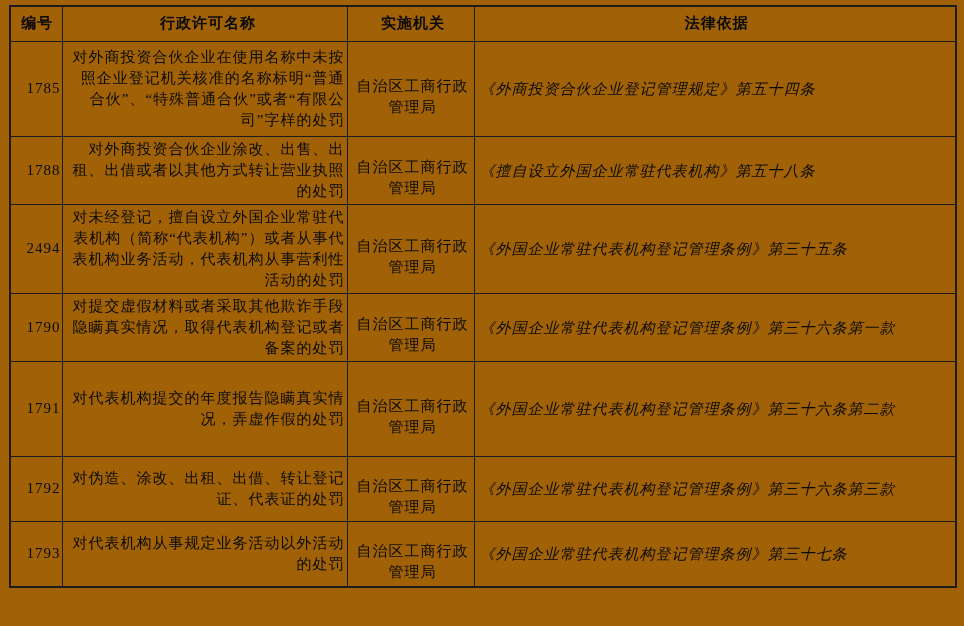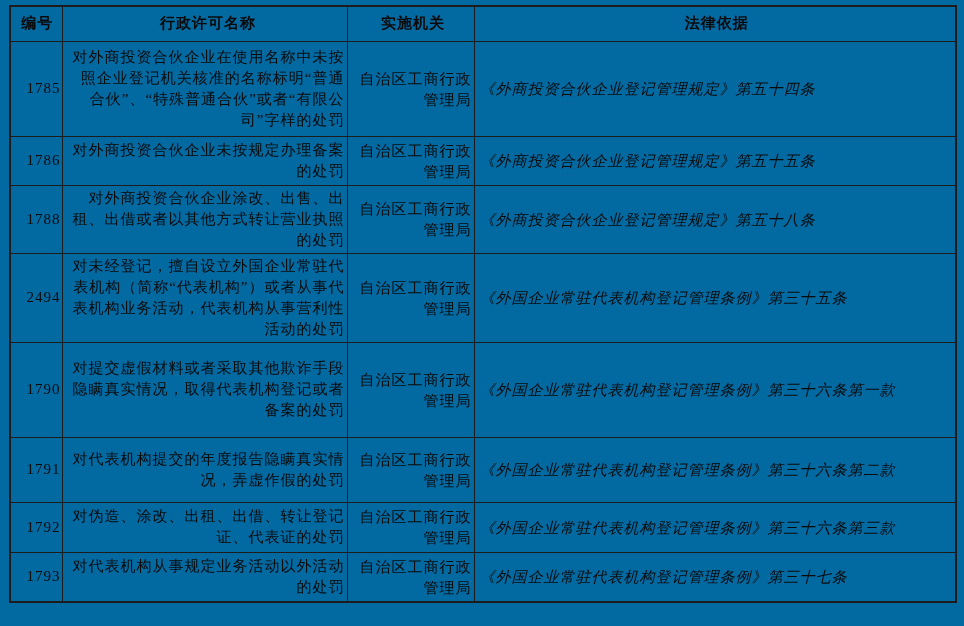--- a/index.html
+++ b/index.html
@@ -6,21 +6,21 @@
     margin: 0;
     padding: 0;
     background: #ffffff;
     width: 964px;
     height: 626px;
     overflow: hidden;
   }
   .page {
     width: 964px;
     height: 626px;
-    background: #0369a1;
+    background: #a16207;
     box-sizing: border-box;
     padding: 5px 9px;
     font-family: "Liberation Serif", "DejaVu Serif", serif;
     color: #0a0a0a;
   }
   table.permits {
     border-collapse: collapse;
     table-layout: fixed;
     width: 946px;
     border: 2px solid #1c1c1c;
@@ -55,21 +55,21 @@
   th.h-agency { letter-spacing: 5px;  padding-left: 5px; margin-left: 40px;  }
   th.h-legal  { letter-spacing: 16px; padding-left: 4px; }
 
   
   td.id {
     text-align: right;
     font-family: "Liberation Serif", "DejaVu Serif", serif;
     letter-spacing: 0.5px;
   }
   td.name   { text-align: right; padding: 2px 2px 2px 7px; }
-  td.agency { text-align: right; padding: 4px 2px 2px 6px; }
+  td.agency { text-align: center; padding: 20px 2px 2px 6px; font-family: Liberation Mono, monospace; }
   td.legal  { text-align: left; padding: 4px 2px 2px 5px; font-style: italic; }
 
   
   tbody tr:nth-child(1) { height: 95px; }
   tbody tr:nth-child(2) { height: 48px; }
   tbody tr:nth-child(3) { height: 47px; }
   tbody tr:nth-child(4) { height: 63px; }
   tbody tr:nth-child(5) { height: 95px; }
   tbody tr:nth-child(6) { height: 65px; }
   tbody tr:nth-child(7) { height: 50px; }
@@ -96,30 +96,24 @@
       </tr>
     </thead>
     <tbody>
       <tr>
         <td class="id">1785</td>
         <td class="name">对外商投资合伙企业在使用名称中未按照企业登记机关核准的名称标明“普通合伙”、“特殊普通合伙”或者“有限公司”字样的处罚</td>
         <td class="agency">自治区工商行政管理局</td>
         <td class="legal">《外商投资合伙企业登记管理规定》第五十四条</td>
       </tr>
       <tr>
-        <td class="id">1786</td>
-        <td class="name">对外商投资合伙企业未按规定办理备案的处罚</td>
-        <td class="agency">自治区工商行政管理局</td>
-        <td class="legal">《外商投资合伙企业登记管理规定》第五十五条</td>
-      </tr>
-      <tr>
         <td class="id">1788</td>
         <td class="name">对外商投资合伙企业涂改、出售、出租、出借或者以其他方式转让营业执照的处罚</td>
         <td class="agency">自治区工商行政管理局</td>
-        <td class="legal">《外商投资合伙企业登记管理规定》第五十八条</td>
+        <td class="legal">《擅自设立外国企业常驻代表机构》第五十八条</td>
       </tr>
       <tr>
         <td class="id">2494</td>
         <td class="name">对未经登记，擅自设立外国企业常驻代表机构（简称“代表机构”）或者从事代表机构业务活动，代表机构从事营利性活动的处罚</td>
         <td class="agency">自治区工商行政管理局</td>
         <td class="legal">《外国企业常驻代表机构登记管理条例》第三十五条</td>
       </tr>
       <tr>
         <td class="id">1790</td>
         <td class="name">对提交虚假材料或者采取其他欺诈手段隐瞒真实情况，取得代表机构登记或者备案的处罚</td>

